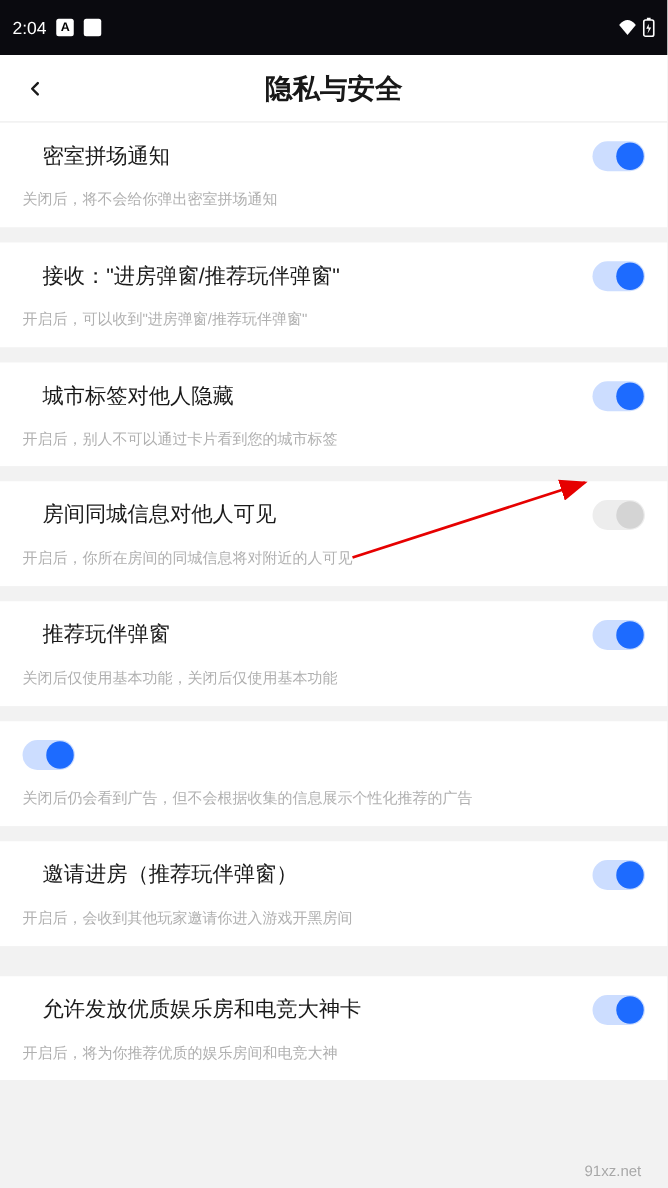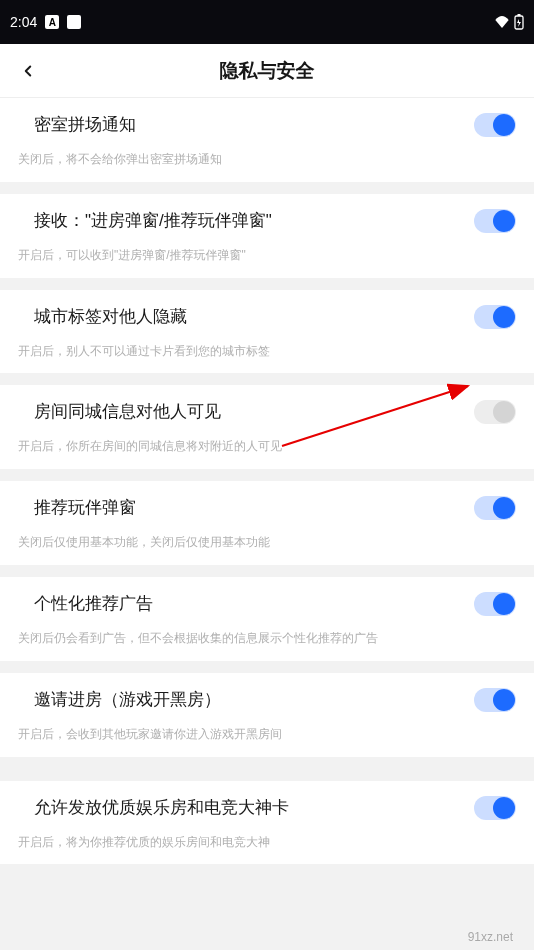--- a/index.html
+++ b/index.html
@@ -53,21 +53,21 @@
     .back-btn {
       position: absolute;
       left: 12px;
       width: 32px; height: 32px;
       display: flex; align-items: center; justify-content: center;
       cursor: pointer;
     }
     .header-title {
       flex: 1;
       text-align: center;
-      font-size: 19px;
+      font-size: 22px;
       font-weight: 600;
       color: #181818;
     }
 
     .content { }
     .setting-item {
       background: #fff;
       padding: 15px 18px 14px 18px;
     }
     .setting-row {
@@ -209,31 +209,30 @@
         <div class="setting-title">推荐玩伴弹窗</div>
         <div class="toggle on">
           <div class="toggle-knob"></div>
         </div>
       </div>
       <div class="setting-desc">关闭后仅使用基本功能，关闭后仅使用基本功能</div>
     </div>
     <div class="gap"></div>
     <div class="setting-item">
       <div class="setting-row">
-        <div class="setting-title">个性化推荐广告</div>
         <div class="toggle on">
           <div class="toggle-knob"></div>
         </div>
       </div>
       <div class="setting-desc">关闭后仍会看到广告，但不会根据收集的信息展示个性化推荐的广告</div>
     </div>
     <div class="gap"></div>
     <div class="setting-item">
       <div class="setting-row">
-        <div class="setting-title">邀请进房（游戏开黑房）</div>
+        <div class="setting-title">邀请进房（推荐玩伴弹窗）</div>
         <div class="toggle on">
           <div class="toggle-knob"></div>
         </div>
       </div>
       <div class="setting-desc">开启后，会收到其他玩家邀请你进入游戏开黑房间</div>
     </div>
     <div class="gap"></div>
     <div class="gap"></div>
     <div class="setting-item">
       <div class="setting-row">

